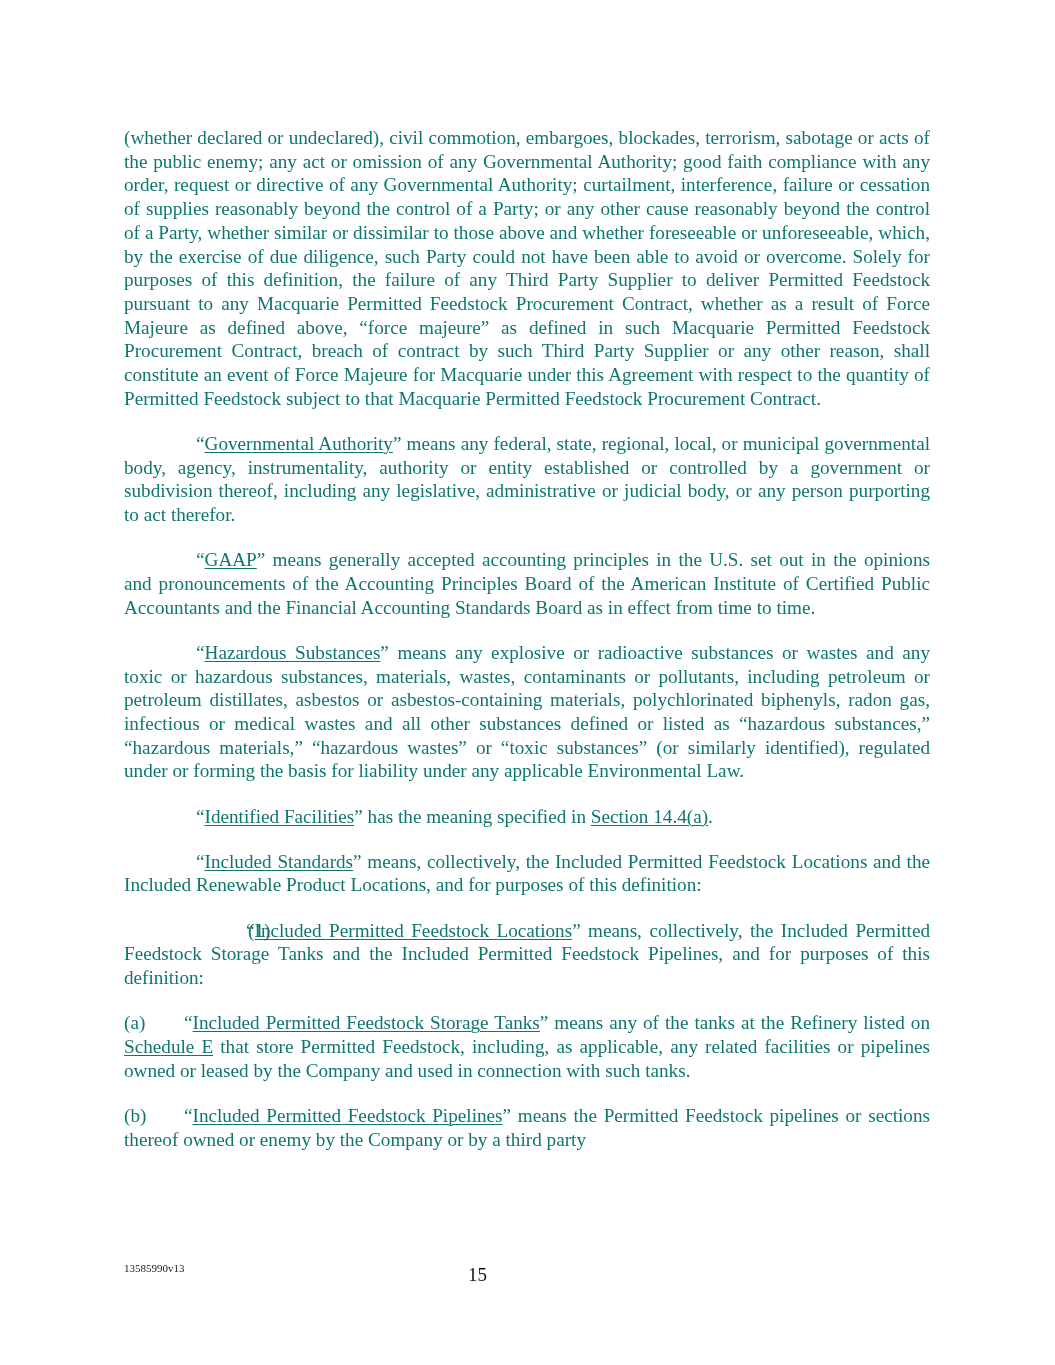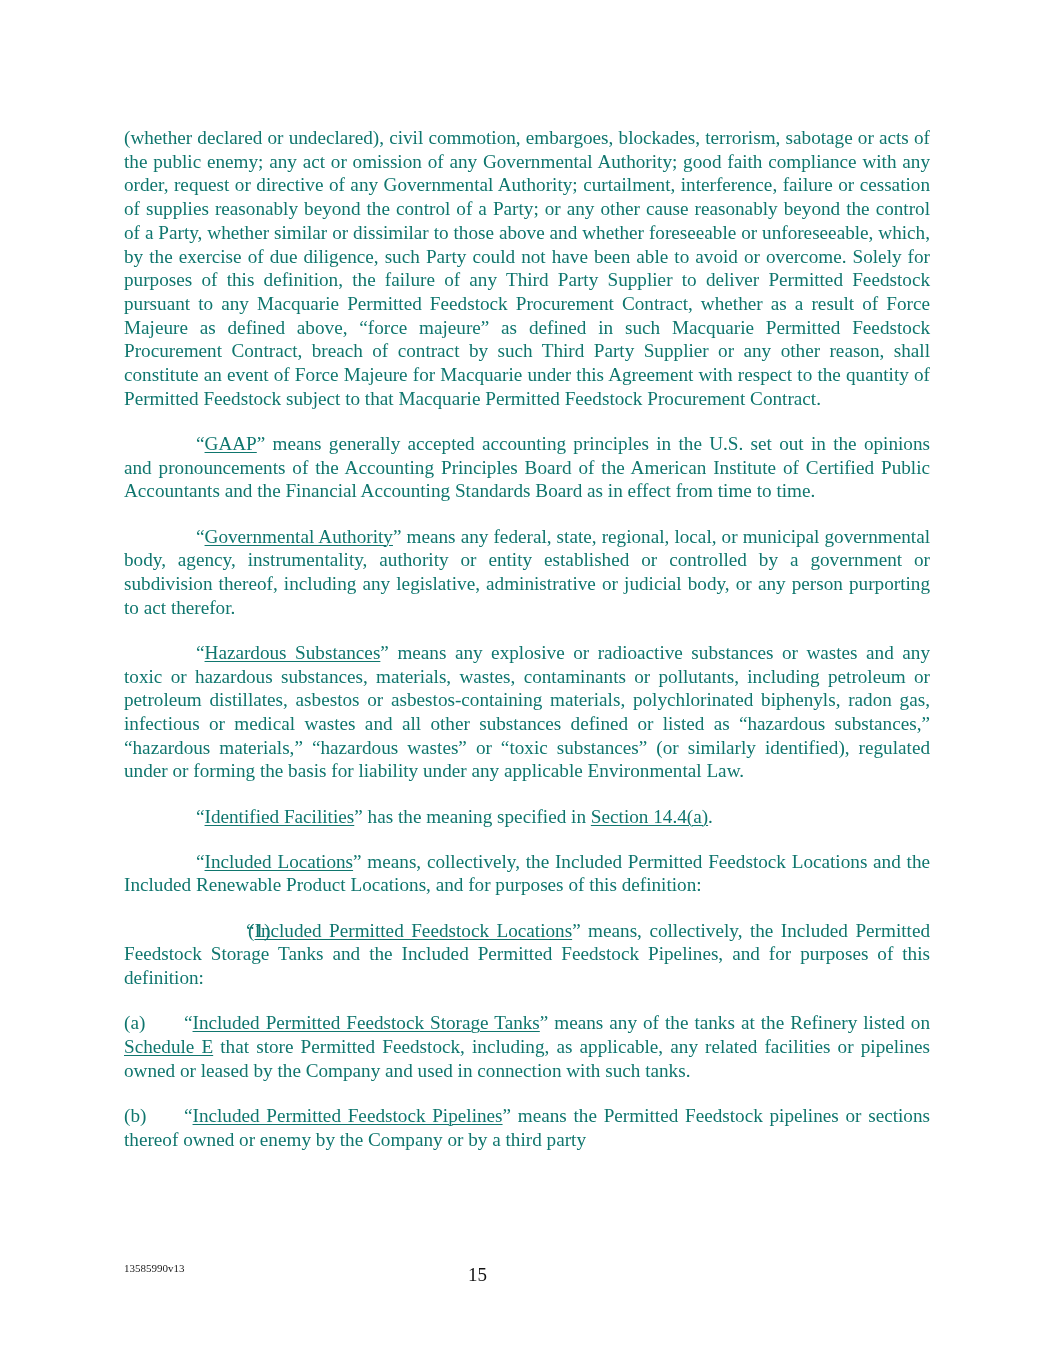--- a/index.html
+++ b/index.html
@@ -25,29 +25,29 @@
     font-family: "Liberation Serif", "DejaVu Serif", serif; font-size: 11px; color: #222;
   }
 </style>
 </head>
 <body>
 
 <div class="page">
 
   <p>(whether declared or undeclared), civil commotion, embargoes, blockades, terrorism, sabotage or acts of the public enemy; any act or omission of any Governmental Authority; good faith compliance with any order, request or directive of any Governmental Authority; curtailment, interference, failure or cessation of supplies reasonably beyond the control of a Party; or any other cause reasonably beyond the control of a Party, whether similar or dissimilar to those above and whether foreseeable or unforeseeable, which, by the exercise of due diligence, such Party could not have been able to avoid or overcome.  Solely for purposes of this definition, the failure of any Third Party Supplier to deliver Permitted Feedstock pursuant to any Macquarie Permitted Feedstock Procurement Contract, whether as a result of Force Majeure as defined above, “force majeure” as defined in such Macquarie Permitted Feedstock Procurement Contract, breach of contract by such Third Party Supplier or any other reason, shall constitute an event of Force Majeure for Macquarie under this Agreement with respect to the quantity of Permitted Feedstock subject to that Macquarie Permitted Feedstock Procurement Contract.</p>
 
+  <p class="indent"><span>“</span><u>Governmental Authority</u><span>” means any federal, state, regional, local, or municipal governmental body, agency, instrumentality, authority or entity established or controlled by a government or subdivision thereof, including any legislative, administrative or judicial body, or any person purporting to act therefor.</span></p>
+
   <p class="indent"><span>“</span><u>GAAP</u><span>” means generally accepted accounting principles in the U.S. set out in the opinions and pronouncements of the Accounting Principles Board of the American Institute of Certified Public Accountants and the Financial Accounting Standards Board as in effect from time to time.</span></p>
-
-  <p class="indent"><span>“</span><u>Governmental Authority</u><span>” means any federal, state, regional, local, or municipal governmental body, agency, instrumentality, authority or entity established or controlled by a government or subdivision thereof, including any legislative, administrative or judicial body, or any person purporting to act therefor.</span></p>
 
   <p class="indent"><span>“</span><u>Hazardous Substances</u><span>” means any explosive or radioactive substances or wastes and any toxic or hazardous substances, materials, wastes, contaminants or pollutants, including petroleum or petroleum distillates, asbestos or asbestos-containing materials, polychlorinated biphenyls, radon gas, infectious or medical wastes and all other substances defined or listed as “hazardous substances,” “hazardous materials,” “hazardous wastes” or “toxic substances” (or similarly identified), regulated under or forming the basis for liability under any applicable Environmental Law.</span></p>
 
   <p class="indent"><span>“</span><u>Identified Facilities</u><span>” has the meaning specified in </span><u>Section 14.4(a)</u><span>.</span></p>
 
-  <p class="indent"><span>“</span><u>Included Locations</u><span>” means, collectively, the Included Permitted Feedstock Locations and the Included Renewable Product Locations, and for purposes of this definition:</span></p>
+  <p class="indent"><span>“</span><u>Included Standards</u><span>” means, collectively, the Included Permitted Feedstock Locations and the Included Renewable Product Locations, and for purposes of this definition:</span></p>
 
   <p class="sub1 hang1"><span class="hang-label">(1)</span><span>“</span><u>Included Permitted Feedstock Locations</u><span>” means, collectively, the Included Permitted Feedstock Storage Tanks and the Included Permitted Feedstock Pipelines, and for purposes of this definition:</span></p>
 
   <p class="sub2"><span class="hang-label">(a)</span><span>“</span><u>Included Permitted Feedstock Storage Tanks</u><span>” means any of the tanks at the Refinery listed on </span><u>Schedule E</u><span> that store Permitted Feedstock, including, as applicable, any related facilities or pipelines owned or leased by the Company and used in connection with such tanks.</span></p>
 
   <p class="sub2"><span class="hang-label">(b)</span><span>“</span><u>Included Permitted Feedstock Pipelines</u><span>” means the Permitted Feedstock pipelines or sections thereof owned or enemy by the Company or by a third party</span></p>
 
 </div>
 
 <div class="footer-page">15</div>

